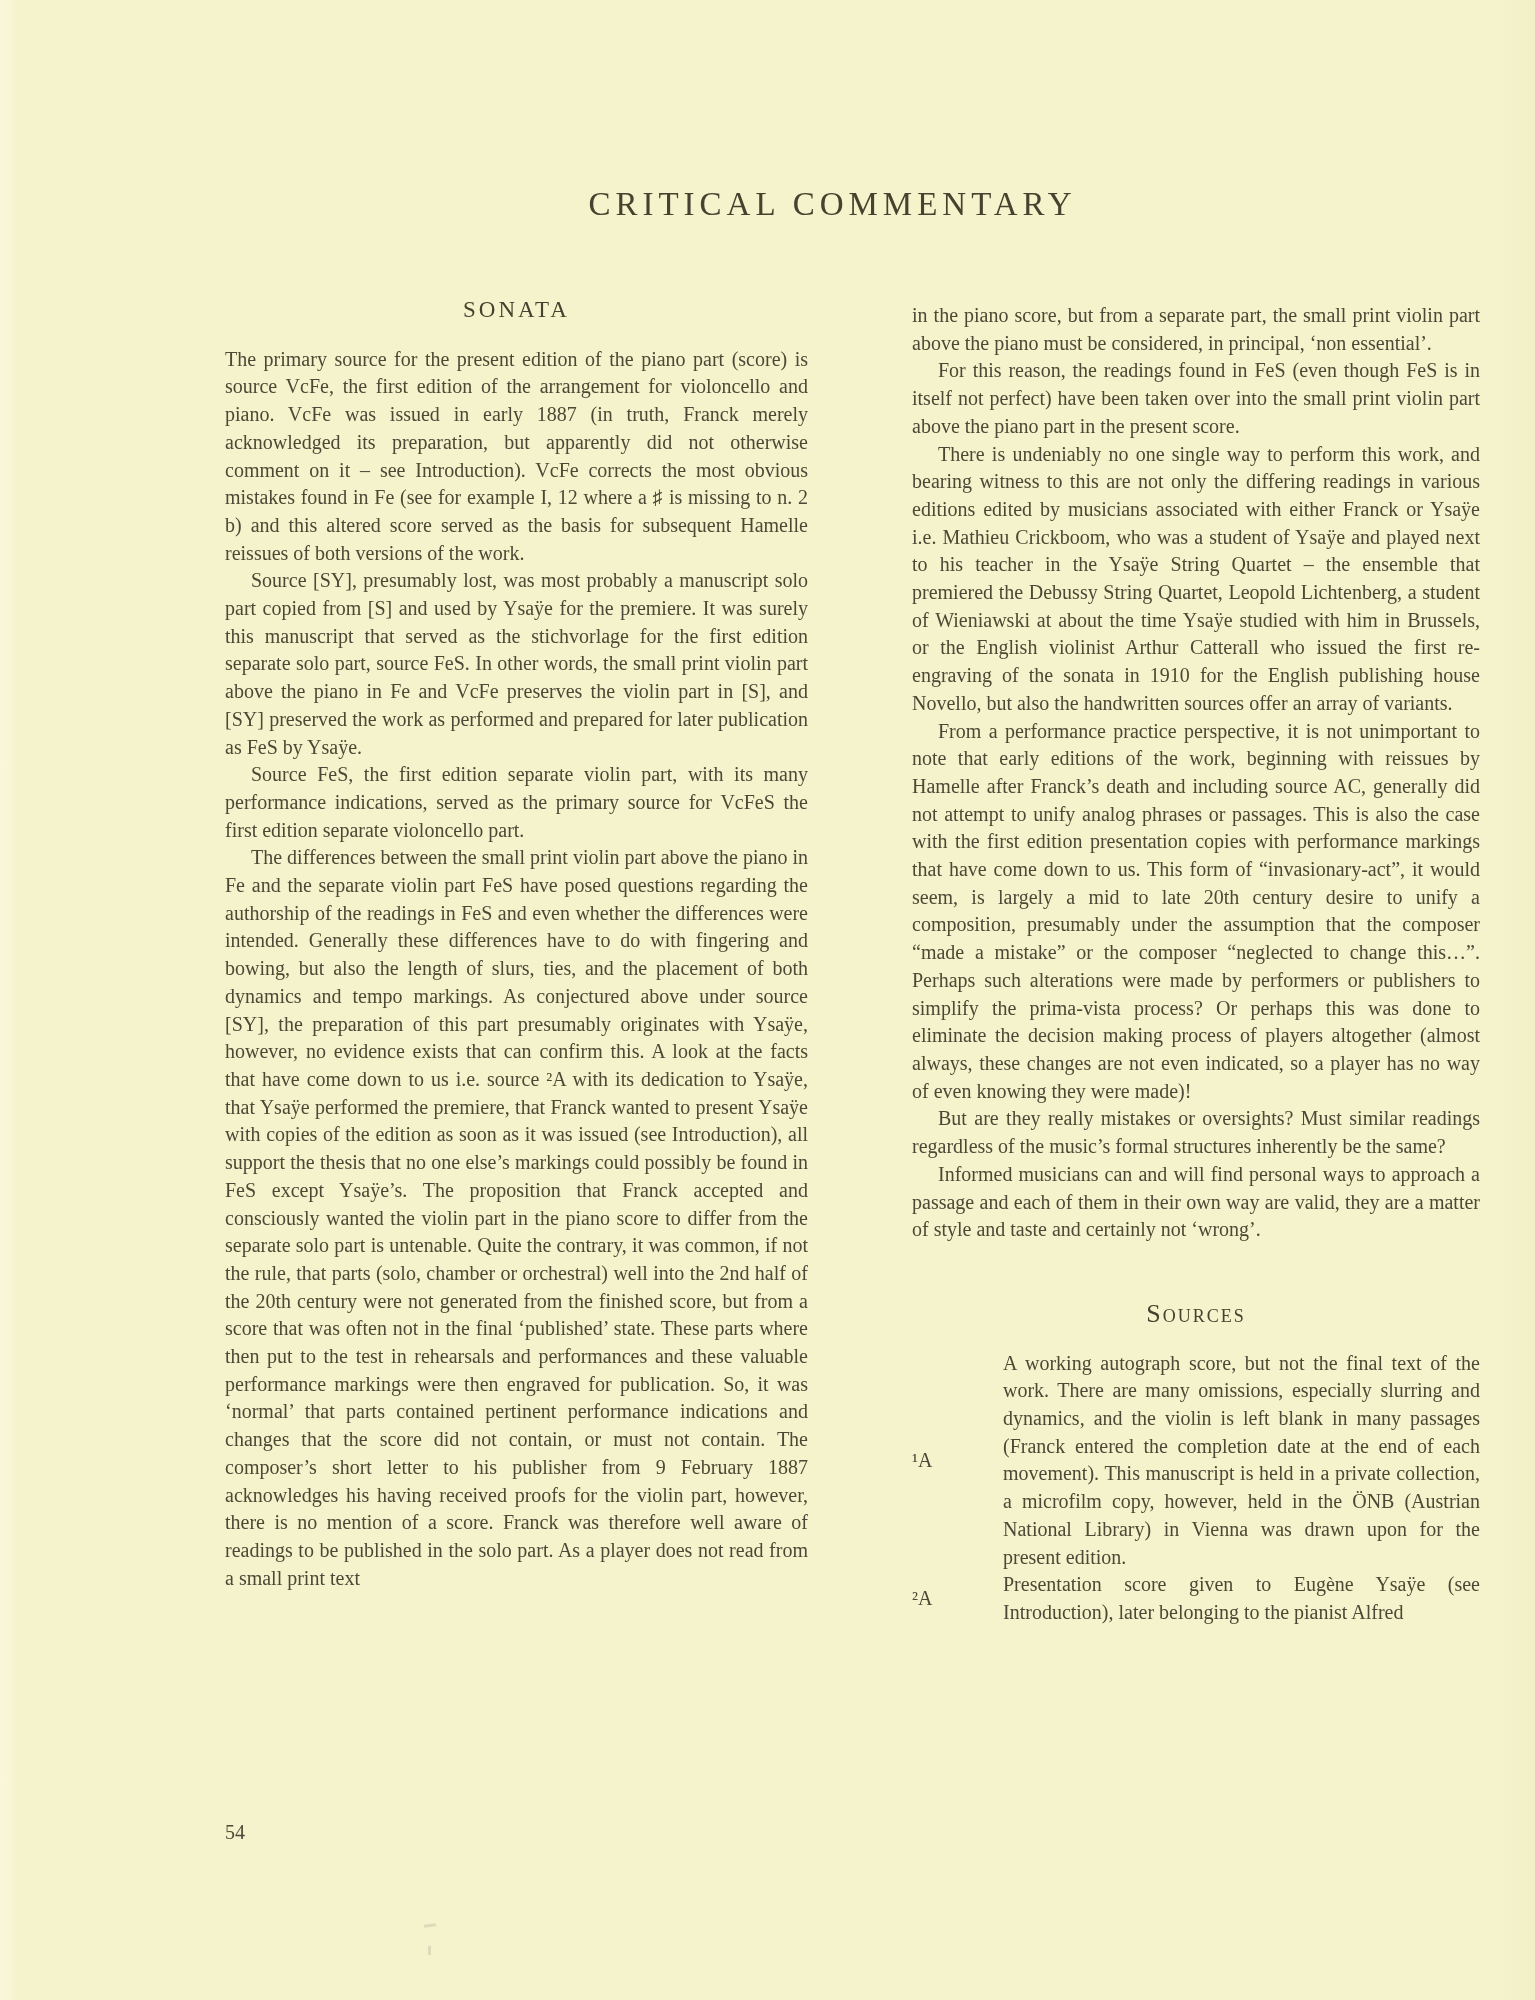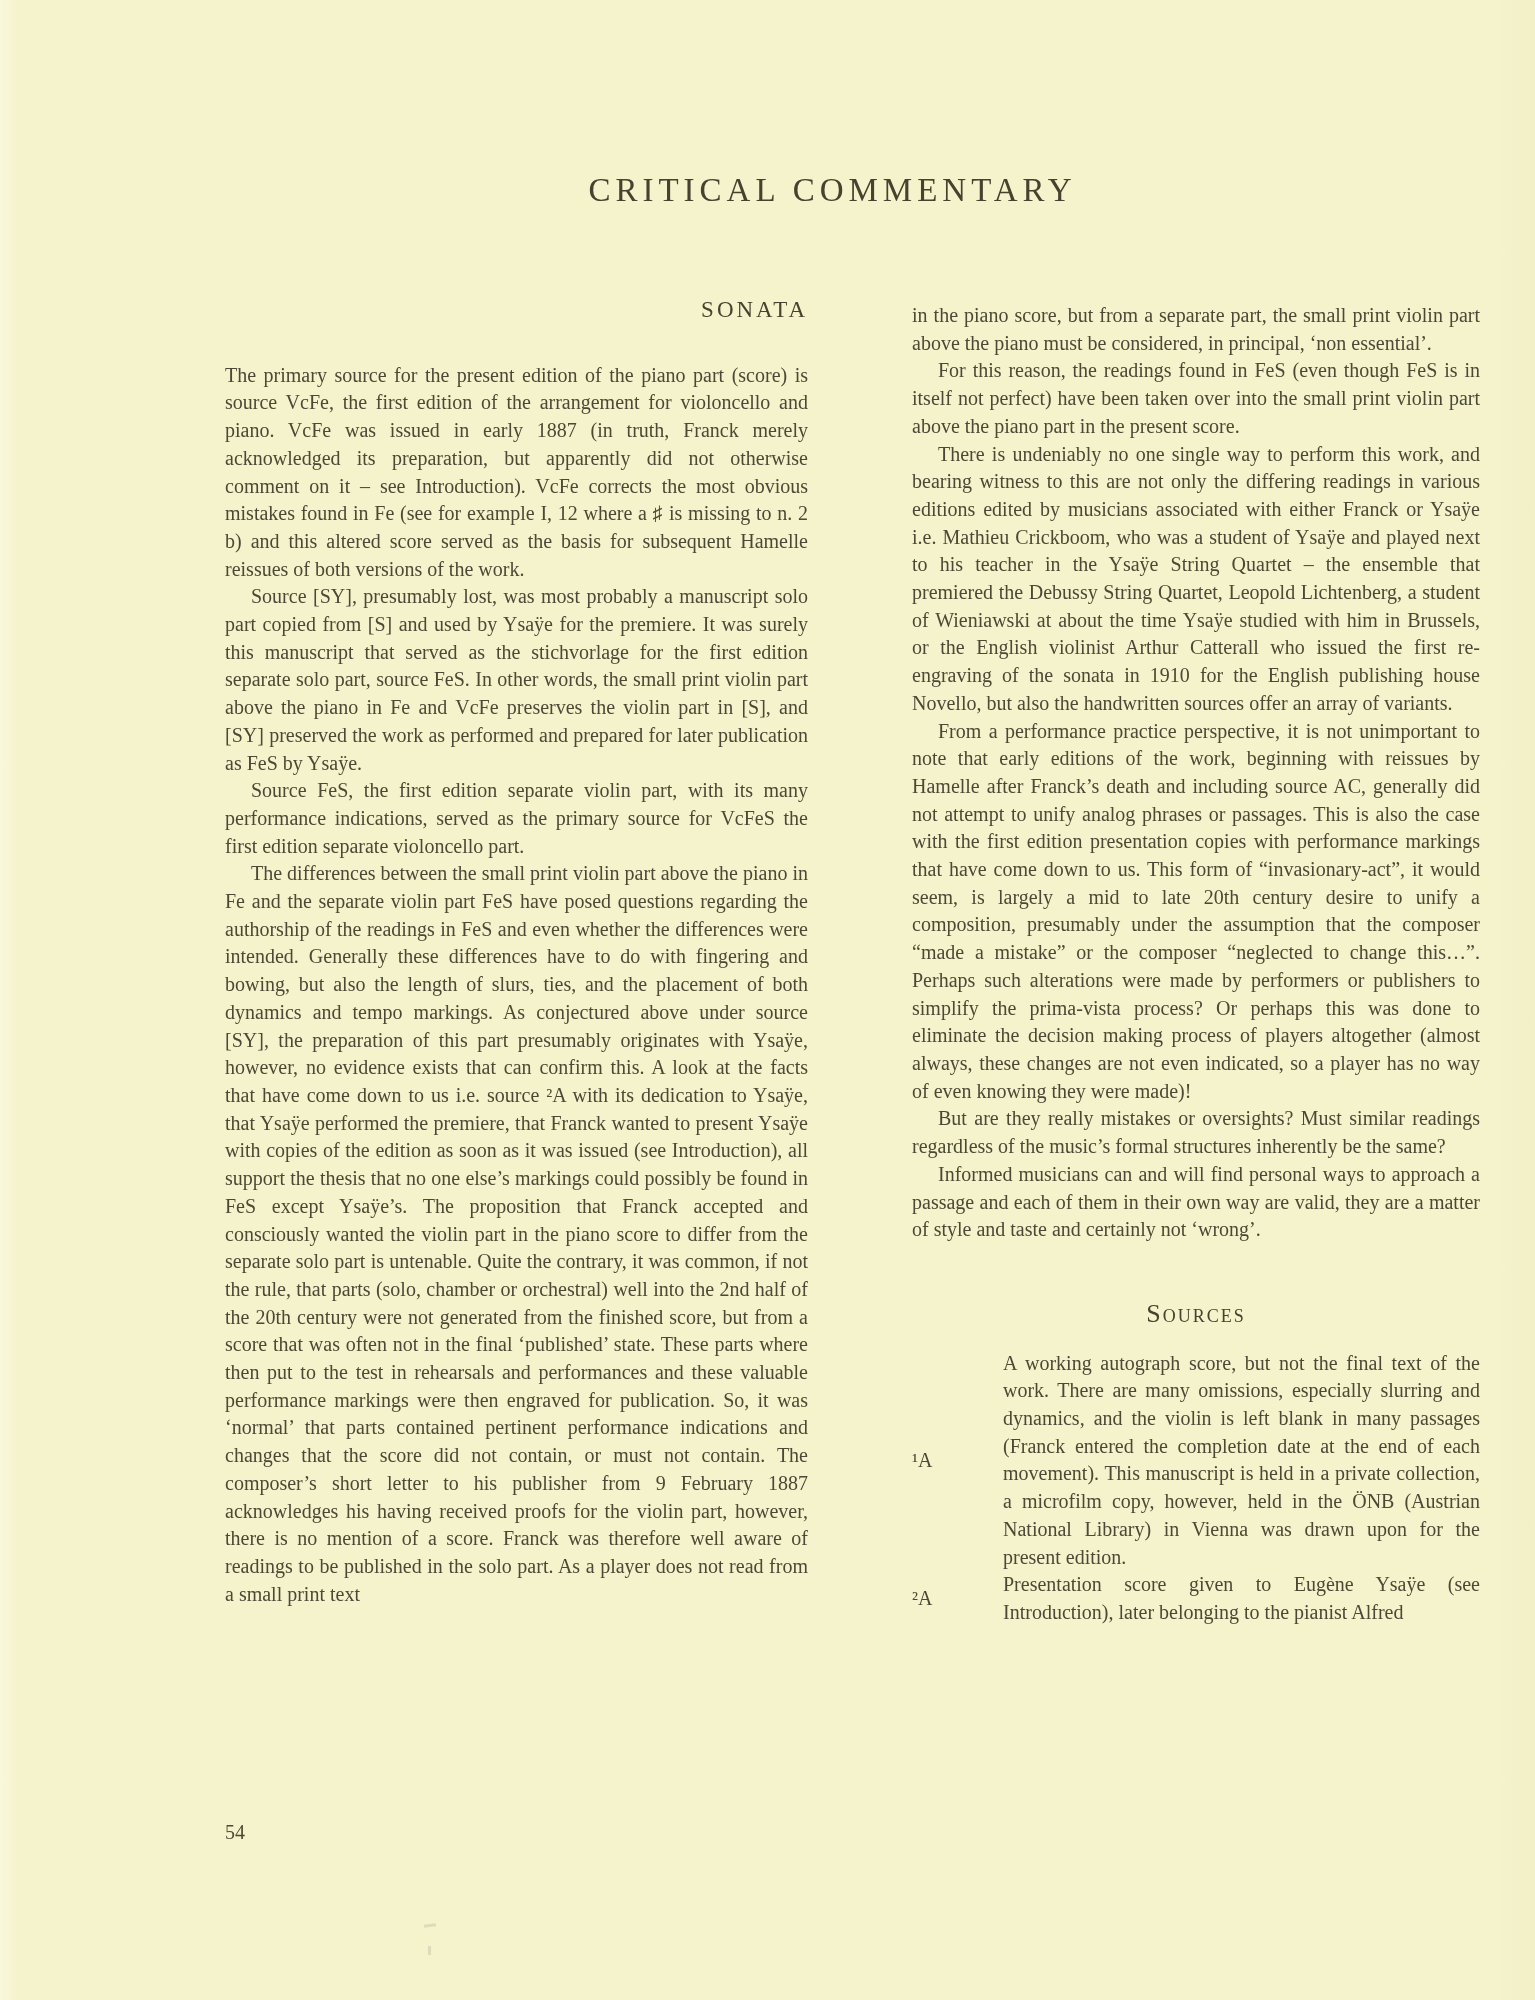--- a/index.html
+++ b/index.html
@@ -12,42 +12,42 @@
   }
   .page {
     position: absolute; inset: 0;
     background:
       linear-gradient(90deg, #faf8dd 0%, rgba(250,248,221,0) 1.2%),
       linear-gradient(270deg, #f2f0c6 0%, rgba(242,240,198,0) 2.5%),
       #f5f3cc;
   }
   .page-title {
     position: absolute;
-    left: 225px; top: 172px; width: 1215px;
+    left: 225px; top: 186px; width: 1215px;
     text-align: center;
     font-size: 33px;
     letter-spacing: 5px;
     color: #45432f;
     white-space: nowrap;
   }
   .col {
     position: absolute;
     color: #4b4936;
     font-size: 20px;
     line-height: 27.7px;
     text-align: justify;
   }
   .col-left  { left: 225px; top: 296px; width: 583px; }
   .col-right { left: 872px; top: 302px; width: 568px; margin-left: 40px; }
   .sec-title {
-    text-align: right;
+    text-align: center;
     font-size: 23px;
     letter-spacing: 3px;
     color: #45432f;
-    margin-bottom: 38px;
+    margin-bottom: 22px;
     text-indent: 0;
   }
   .subsec-title {
     text-align: center;
     font-variant: small-caps;
     font-size: 22px;
     letter-spacing: 2px;
     color: #45432f;
     margin-bottom: 16px;
     text-indent: 0;

